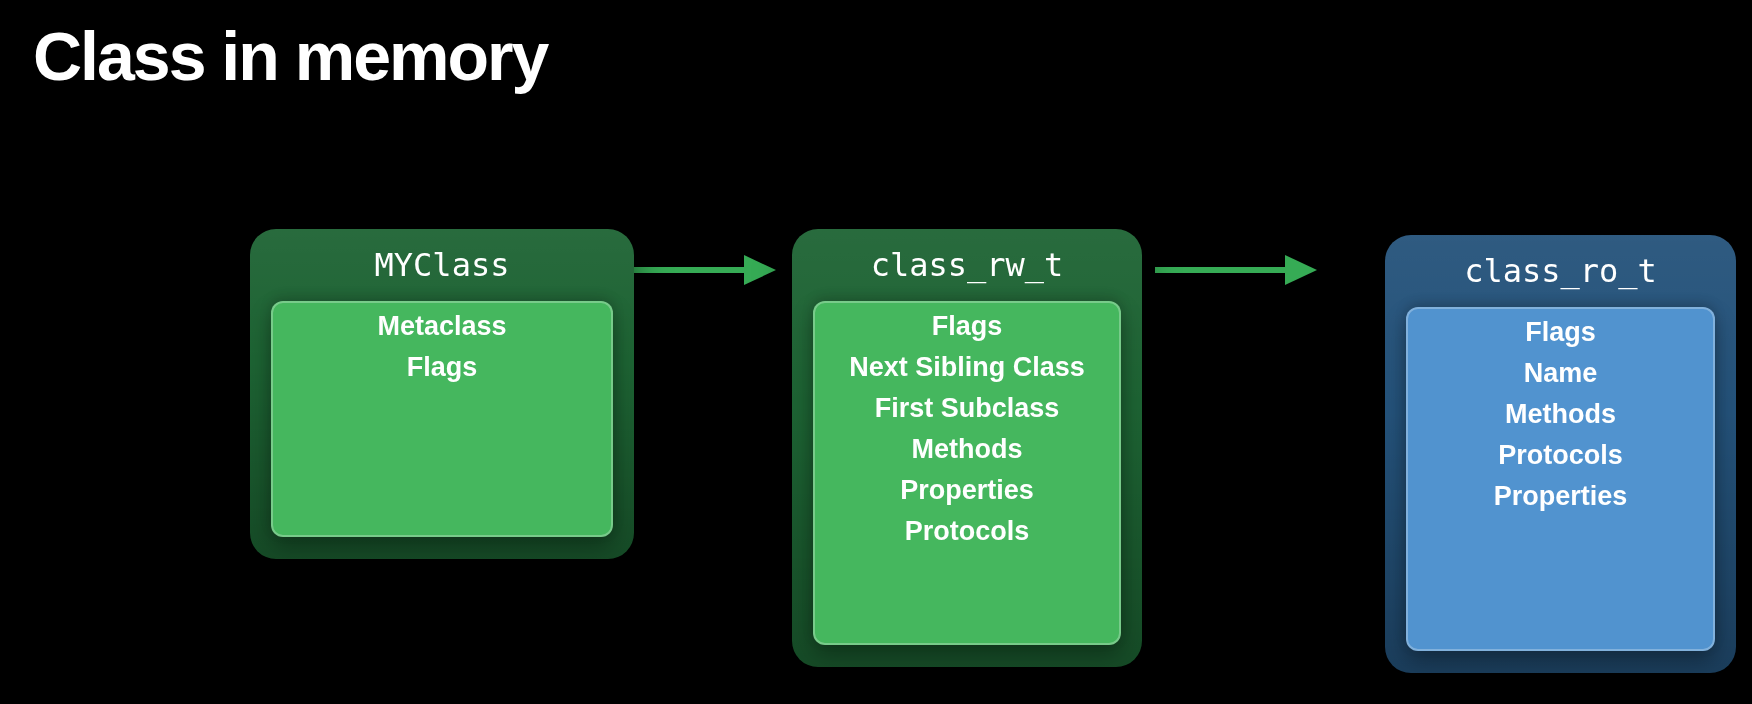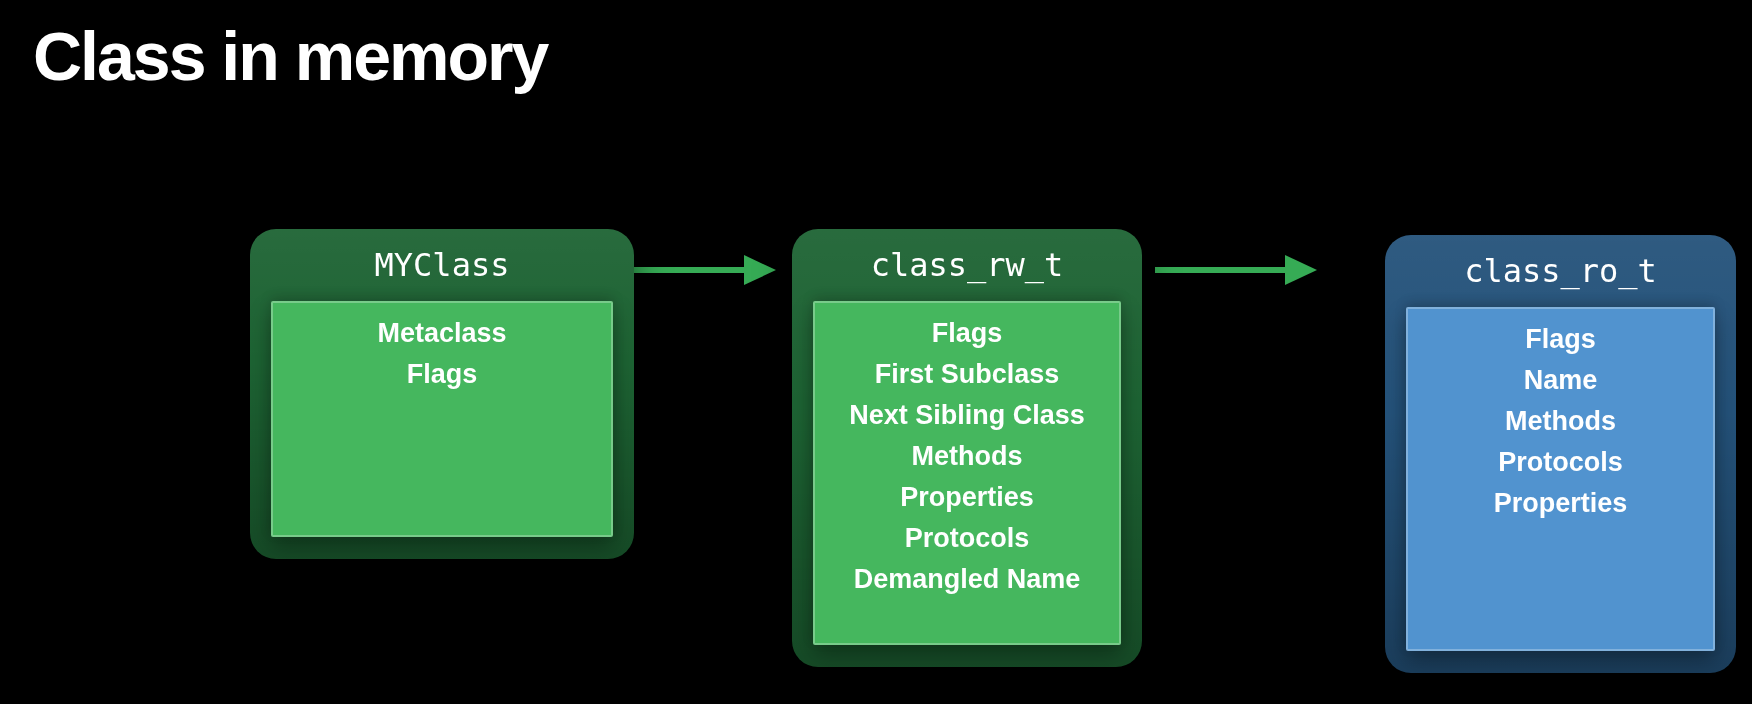--- a/index.html
+++ b/index.html
@@ -53,24 +53,24 @@
     font-family: "DejaVu Sans Mono", "Liberation Mono", monospace;
     font-size: 32px;
     font-weight: 500;
   }
   .node-body {
     position: absolute;
     left: 21px;
     right: 21px;
     top: 72px;
     bottom: 22px;
-    border-radius: 2px;
+    border-radius: 12px;
     border: 2px solid rgba(255,255,255,0.28);
     box-sizing: border-box;
-    padding-top: 10px;
+    padding-top: 3px;
     box-shadow: 0 10px 22px rgba(0,0,0,0.32), 0 -4px 12px rgba(0,0,0,0.15);
   }
   .node.green .node-body { background-color: var(--green-inner, #45b75e); }
   .node.blue  .node-body { background-color: var(--blue-inner, #5193cf); }
   .row {
     text-align: center;
     color: var(--text, #fff);
     font-size: 27px;
     font-weight: 600;
     line-height: 41px;
@@ -112,26 +112,25 @@
     <div class="node-body">
       <div class="row">Metaclass</div>
       <div class="row">Flags</div>
     </div>
   </div>
 
   <div class="node green n2">
     <div class="node-title">class_rw_t</div>
     <div class="node-body">
       <div class="row">Flags</div>
+      <div class="row">Next Sibling Class</div>
       <div class="row">First Subclass</div>
-      <div class="row">Next Sibling Class</div>
       <div class="row">Methods</div>
       <div class="row">Properties</div>
       <div class="row">Protocols</div>
-      <div class="row">Demangled Name</div>
     </div>
   </div>
 
   <div class="node blue n3">
     <div class="node-title">class_ro_t</div>
     <div class="node-body">
       <div class="row">Flags</div>
       <div class="row">Name</div>
       <div class="row">Methods</div>
       <div class="row">Protocols</div>

